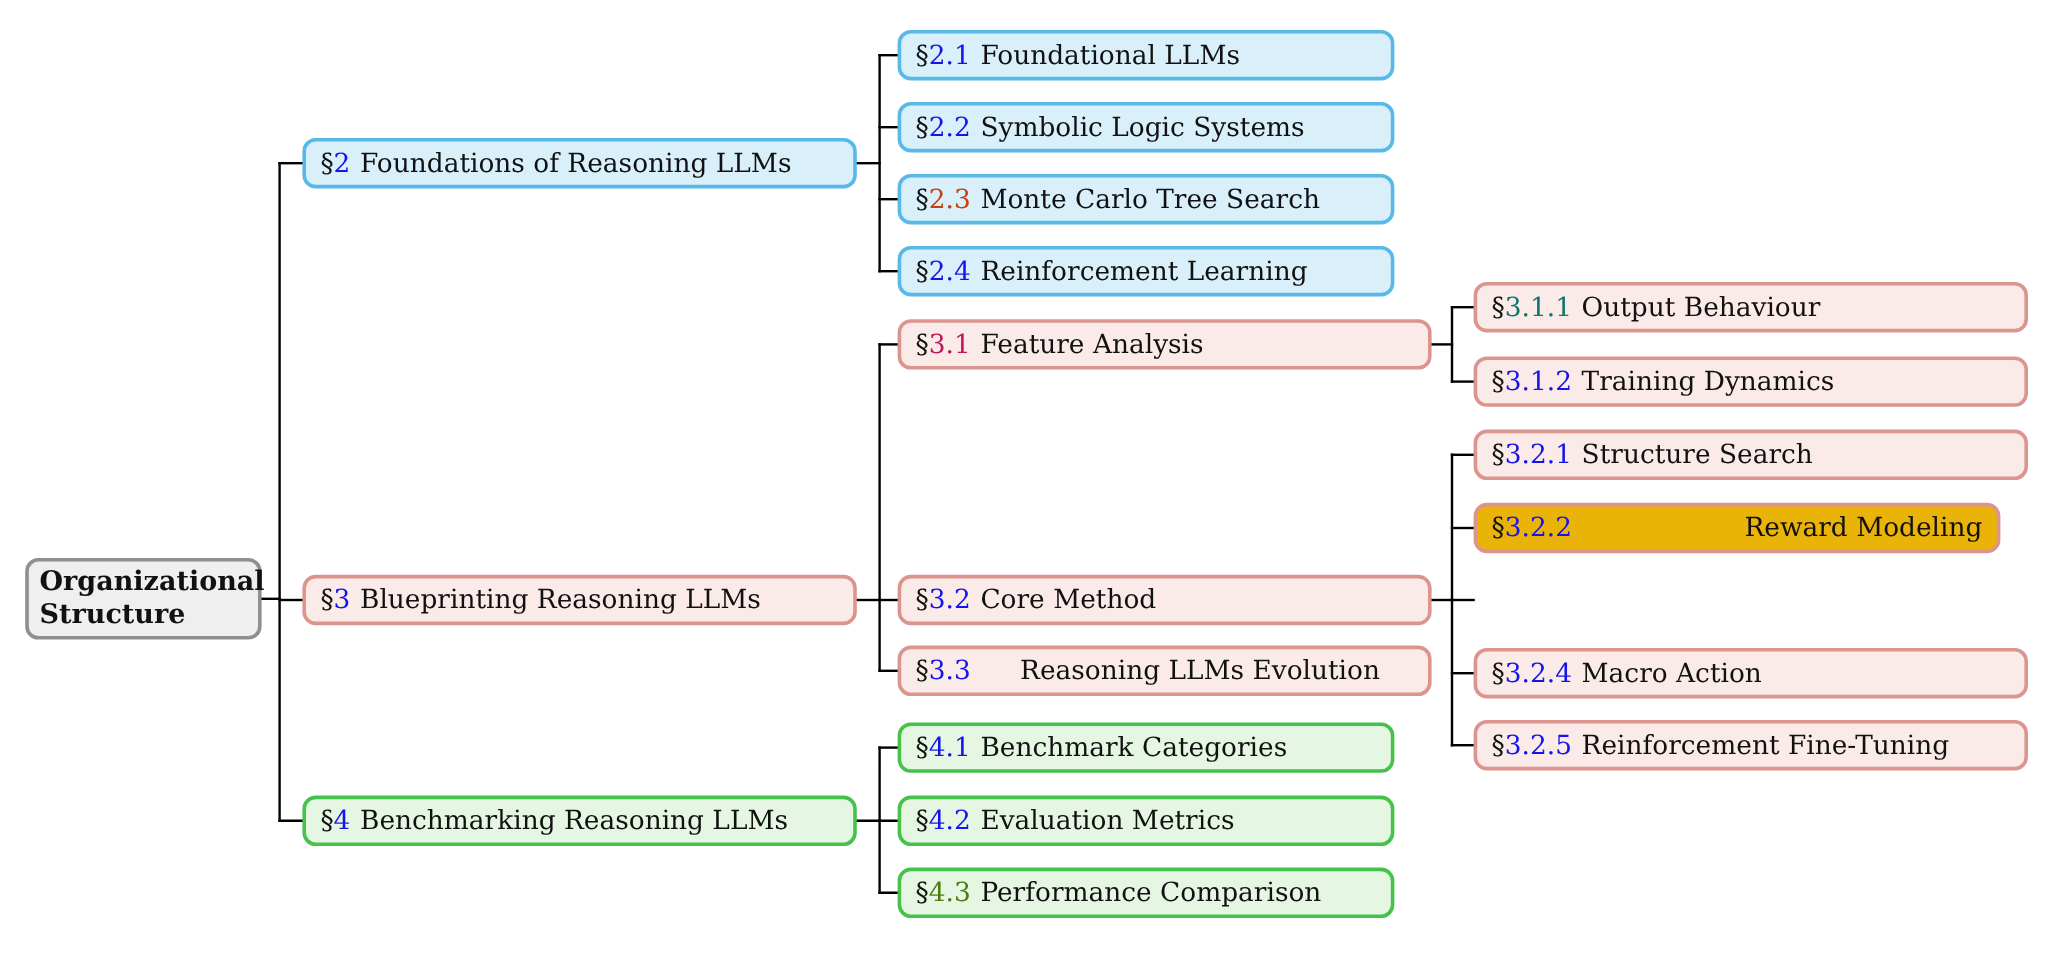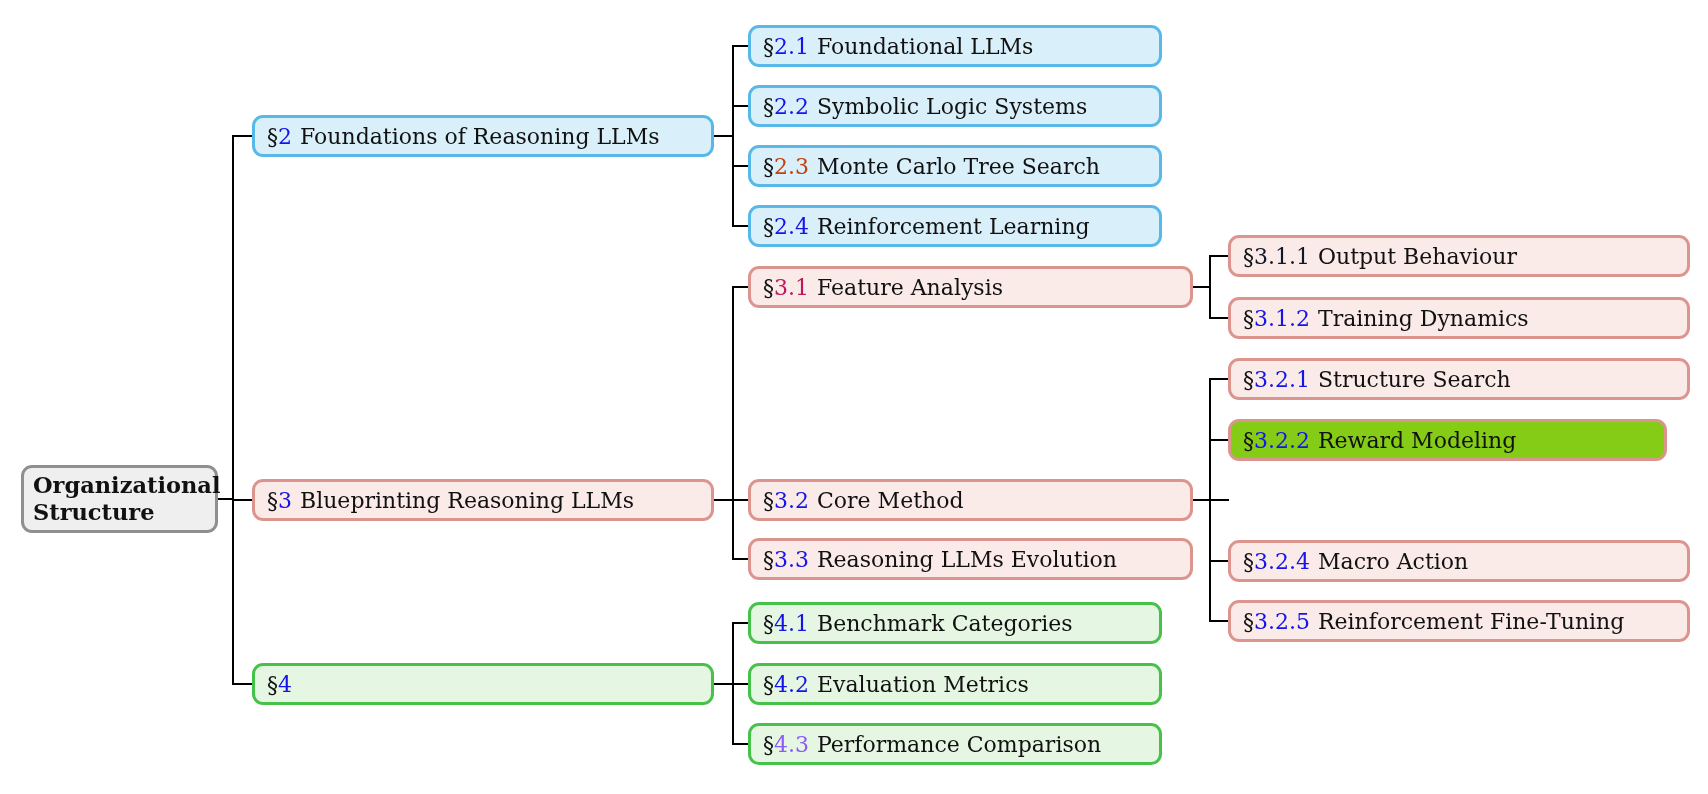--- a/index.html
+++ b/index.html
@@ -83,59 +83,60 @@
     </div>
     <div class="node" style="left: 252px; top: 479px; width: 462px; height: 42px; border-color: rgb(220, 149, 142); background: rgb(250, 234, 232);">
       <span class="sec"><span class="sym">§</span><span class="num" style="color: rgb(20, 20, 235);">3</span></span>
       <span class="lbl">Blueprinting Reasoning LLMs</span>
     </div>
     <div class="node" style="left: 748px; top: 266px; width: 445px; height: 42px; border-color: rgb(220, 149, 142); background: rgb(250, 234, 232);">
       <span class="sec"><span class="sym">§</span><span class="num" style="color: #be185d; margin-top: 36px;">3.1</span></span>
       <span class="lbl">Feature Analysis</span>
     </div>
     <div class="node" style="left: 1228px; top: 235px; width: 462px; height: 42px; border-color: rgb(220, 149, 142); background: rgb(250, 234, 232);">
-      <span class="sec"><span class="sym">§</span><span class="num" style="color: #0f172a;">3.1.1</span></span>
+      <span class="sec"><span class="sym">§</span><span class="num" style="color: #0f766e;">3.1.1</span></span>
       <span class="lbl">Output Behaviour</span>
     </div>
     <div class="node" style="left: 1228px; top: 297px; width: 462px; height: 42px; border-color: rgb(220, 149, 142); background: rgb(250, 234, 232);">
       <span class="sec"><span class="sym">§</span><span class="num" style="color: rgb(20, 20, 235);">3.1.2</span></span>
       <span class="lbl">Training Dynamics</span>
     </div>
     <div class="node" style="left: 748px; top: 479px; width: 445px; height: 42px; border-color: rgb(220, 149, 142); background: rgb(250, 234, 232);">
       <span class="sec"><span class="sym">§</span><span class="num" style="color: rgb(20, 20, 235);">3.2</span></span>
       <span class="lbl">Core Method</span>
     </div>
     <div class="node" style="left: 1228px; top: 358px; width: 462px; height: 42px; border-color: rgb(220, 149, 142); background: rgb(250, 234, 232);">
       <span class="sec"><span class="sym">§</span><span class="num" style="color: rgb(20, 20, 235);">3.2.1</span></span>
       <span class="lbl">Structure Search</span>
     </div>
-    <div class="node" style="left: 1228px; top: 419px; width: 439px; height: 42px; border-color: rgb(220, 149, 142); background: #84cc16;">
+    <div class="node" style="left: 1228px; top: 419px; width: 439px; height: 42px; border-color: rgb(220, 149, 142); background: #eab308; justify-content: space-between;">
       <span class="sec"><span class="sym">§</span><span class="num" style="color: rgb(20, 20, 235);">3.2.2</span></span>
       <span class="lbl">Reward Modeling</span>
     </div>
     <div class="node" style="left: 1228px; top: 540px; width: 462px; height: 42px; border-color: rgb(220, 149, 142); background: rgb(250, 234, 232);">
       <span class="sec"><span class="sym">§</span><span class="num" style="color: rgb(20, 20, 235);">3.2.4</span></span>
       <span class="lbl">Macro Action</span>
     </div>
     <div class="node" style="left: 1228px; top: 600px; width: 462px; height: 42px; border-color: rgb(220, 149, 142); background: rgb(250, 234, 232);">
       <span class="sec"><span class="sym">§</span><span class="num" style="color: rgb(20, 20, 235);">3.2.5</span></span>
       <span class="lbl">Reinforcement Fine-Tuning</span>
     </div>
-    <div class="node" style="left: 748px; top: 538px; width: 445px; height: 42px; border-color: rgb(220, 149, 142); background: rgb(250, 234, 232);">
+    <div class="node" style="left: 748px; top: 538px; width: 445px; height: 42px; border-color: rgb(220, 149, 142); background: rgb(250, 234, 232); gap: 33px;">
       <span class="sec"><span class="sym">§</span><span class="num" style="color: rgb(20, 20, 235);">3.3</span></span>
       <span class="lbl">Reasoning LLMs Evolution</span>
     </div>
     <div class="node" style="left: 252px; top: 663px; width: 462px; height: 42px; border-color: rgb(70, 194, 75); background: rgb(229, 247, 227);">
       <span class="sec"><span class="sym">§</span><span class="num" style="color: rgb(20, 20, 235);">4</span></span>
+      <span class="lbl">Benchmarking Reasoning LLMs</span>
     </div>
     <div class="node" style="left: 748px; top: 602px; width: 414px; height: 42px; border-color: rgb(70, 194, 75); background: rgb(229, 247, 227);">
       <span class="sec"><span class="sym">§</span><span class="num" style="color: rgb(20, 20, 235);">4.1</span></span>
       <span class="lbl">Benchmark Categories</span>
     </div>
     <div class="node" style="left: 748px; top: 663px; width: 414px; height: 42px; border-color: rgb(70, 194, 75); background: rgb(229, 247, 227);">
       <span class="sec"><span class="sym">§</span><span class="num" style="color: rgb(20, 20, 235);">4.2</span></span>
       <span class="lbl">Evaluation Metrics</span>
     </div>
     <div class="node" style="left: 748px; top: 723px; width: 414px; height: 42px; border-color: rgb(70, 194, 75); background: rgb(229, 247, 227);">
-      <span class="sec"><span class="sym">§</span><span class="num" style="color: #8b5cf6;">4.3</span></span>
+      <span class="sec"><span class="sym">§</span><span class="num" style="color: #4d7c0f;">4.3</span></span>
       <span class="lbl">Performance Comparison</span>
     </div>
   </div>
 
 </body></html>

